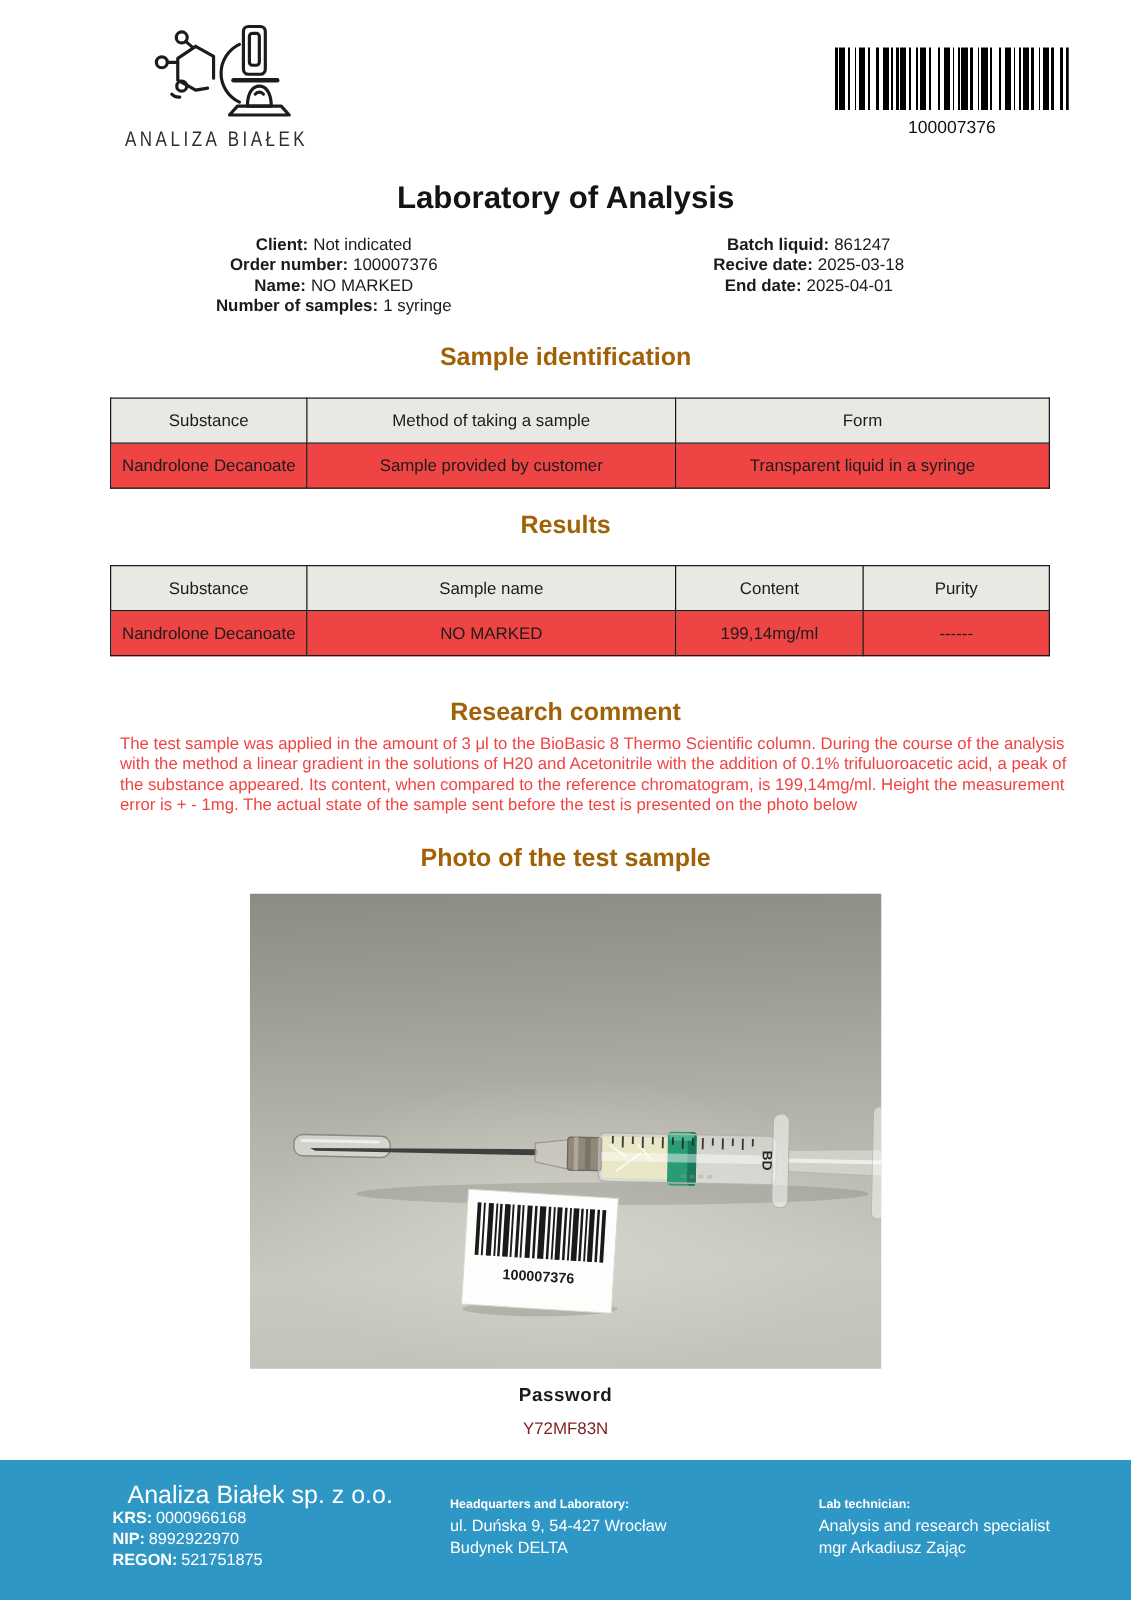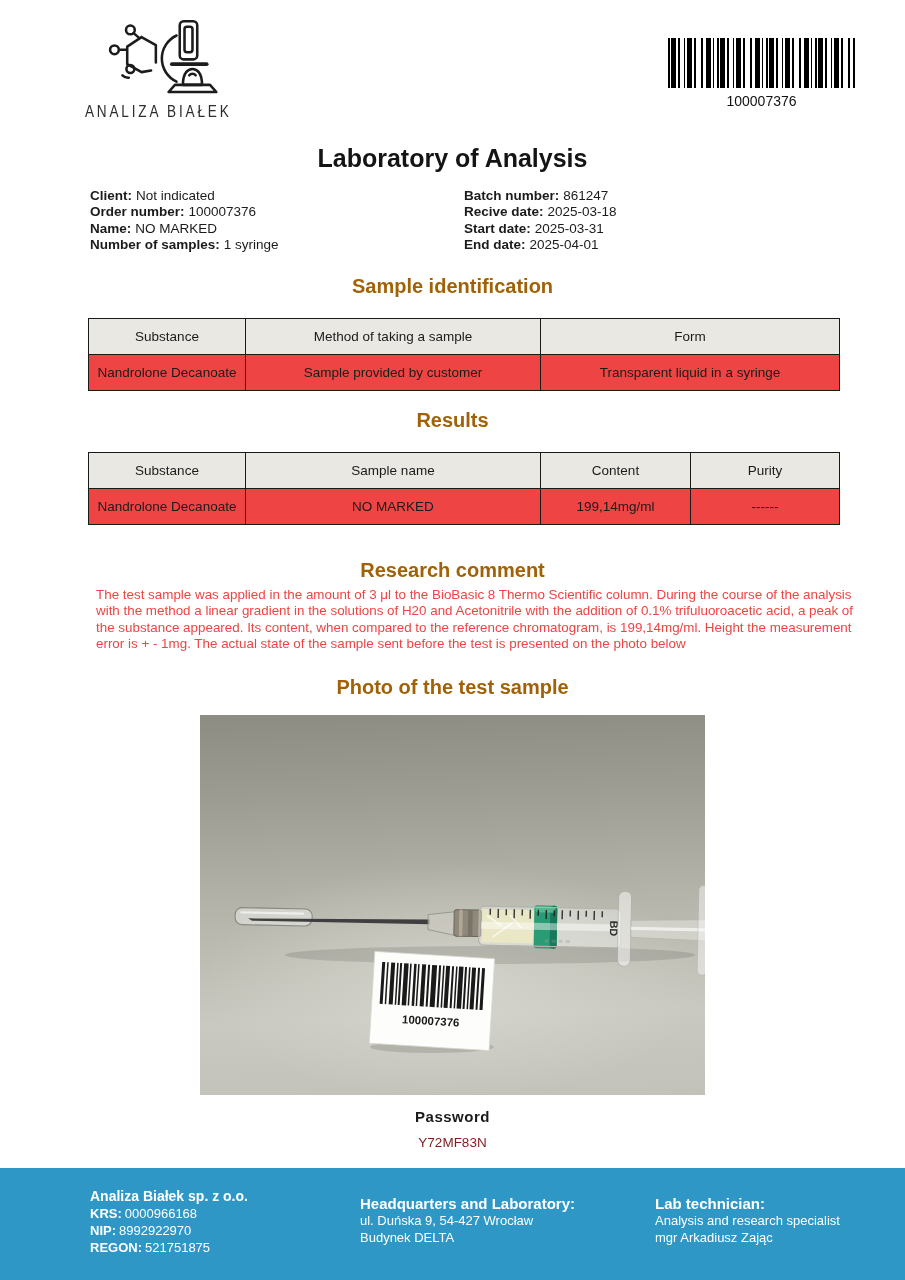--- a/index.html
+++ b/index.html
@@ -1,37 +1,37 @@
 <!DOCTYPE html>
 <html><head>
 <meta charset="utf-8">
 <style>
   * { margin:0; padding:0; box-sizing:border-box; }
   html,body { background:#ffffff; }
   body { font-family:"Liberation Sans", sans-serif; color:#1b1b1b; }
   .page { position:relative; width:905px; height:1280px; background:#fff; overflow:hidden; margin:0 auto; }
 
   
-  .logo-block { position:absolute; left:85px; top:18px; width:170px; }
+  .logo-block { position:absolute; left:100px; top:18px; width:170px; }
   .logo-svg { display:block; margin-left:18px; }
   .logo-text { margin-top:6px; font-size:17px; font-weight:400; letter-spacing:3.5px; color:#2d2d2d;
                transform:scaleX(0.80); transform-origin:left center; white-space:nowrap; }
   .barcode-block { position:absolute; right:50px; top:38px; width:187px; text-align:center; }
   .barcode-bars { width:187px; height:50px;
     background:repeating-linear-gradient(90deg,
       #000 0 2px, #fff 2px 3px, #000 3px 8px, #fff 8px 10px, #000 10px 12px, #fff 12px 16px,
       #000 16px 17px, #fff 17px 19px, #000 19px 24px, #fff 24px 26px, #000 26px 28px, #fff 28px 33px,
       #000 33px 35px, #fff 35px 38px, #000 38px 43px, #fff 43px 45px, #000 45px 46px, #fff 46px 49px); }
   .barcode-number { margin-top:5px; font-size:14px; color:#111; }
 
   .doc-title { position:absolute; top:144px; left:0; width:100%; text-align:center;
                font-size:25px; font-weight:700; color:#141414; }
 
   
-  .info-grid { position:absolute; top:188px; left:90px; width:760px; display:flex; }
+  .info-grid { position:absolute; top:188px; left:80px; width:760px; display:flex;text-align:center; }
   .info-col { width:374px; }
   .info-col.right { width:386px; }
   .info-row { font-size:13.5px; line-height:16.4px; }
   .info-label { font-weight:700; margin-right:4px; }
 
   .section-heading { position:absolute; left:0; width:100%; text-align:center;
                      font-size:20px; font-weight:700; color:#a16207; }
 
   table.doc-table { position:absolute; left:88px; width:751px; border-collapse:collapse;
                     font-size:13.5px; table-layout:fixed; }
@@ -55,22 +55,22 @@
                     font-size:15px; font-weight:700; letter-spacing:0.5px; }
   .password-value { position:absolute; top:1135px; left:0; width:100%; text-align:center;
                     font-size:13.5px; color:#7f1d1d; }
 
   
   .footer { position:absolute; left:0; top:1168px; width:905px; height:112px; background:#2e97c5; color:#fff; }
   .footer-col { position:absolute; font-size:13px; line-height:17px; }
   .footer-col.c1 { left:90px; top:20px; }
   .footer-col.c2 { left:360px; top:27px; }
   .footer-col.c3 { left:655px; top:27px; }
-  .footer-company-name { font-size:14px; font-weight:700; }
-  .footer-heading { font-size:15px; font-weight:700; }
+  .footer-company-name { font-size:20px; font-weight:400;margin-left:12px; }
+  .footer-heading { font-size:10px; font-weight:700; }
   .footer-label { font-weight:700; margin-right:3px; }
 </style>
 </head>
 <body>
 
 <div class="page">
 
   <div class="logo-block">
     <svg class="logo-svg" width="128" height="78" viewBox="0 0 160 98">
       <g fill="none" stroke="#1c1c1c" stroke-width="3.2" stroke-linecap="round" stroke-linejoin="round">
@@ -108,23 +108,22 @@
   <div class="doc-title">Laboratory of Analysis</div>
 
   <div class="info-grid">
     <div class="info-col">
       <div class="info-row"><span class="info-label">Client:</span><span>Not indicated</span></div>
       <div class="info-row"><span class="info-label">Order number:</span><span>100007376</span></div>
       <div class="info-row"><span class="info-label">Name:</span><span>NO MARKED</span></div>
       <div class="info-row"><span class="info-label">Number of samples:</span><span>1 syringe</span></div>
     </div>
     <div class="info-col right">
-      <div class="info-row"><span class="info-label">Batch number:</span><span>861247</span></div>
+      <div class="info-row"><span class="info-label">Batch liquid:</span><span>861247</span></div>
       <div class="info-row"><span class="info-label">Recive date:</span><span>2025-03-18</span></div>
-      <div class="info-row"><span class="info-label">Start date:</span><span>2025-03-31</span></div>
       <div class="info-row"><span class="info-label">End date:</span><span>2025-04-01</span></div>
     </div>
   </div>
 
   <div class="section-heading" style="top:275px;">Sample identification</div>
   <table class="doc-table" style="top:318px;">
     <colgroup>
         <col style="width:157px">
         <col style="width:295px">
         <col style="width:299px">

